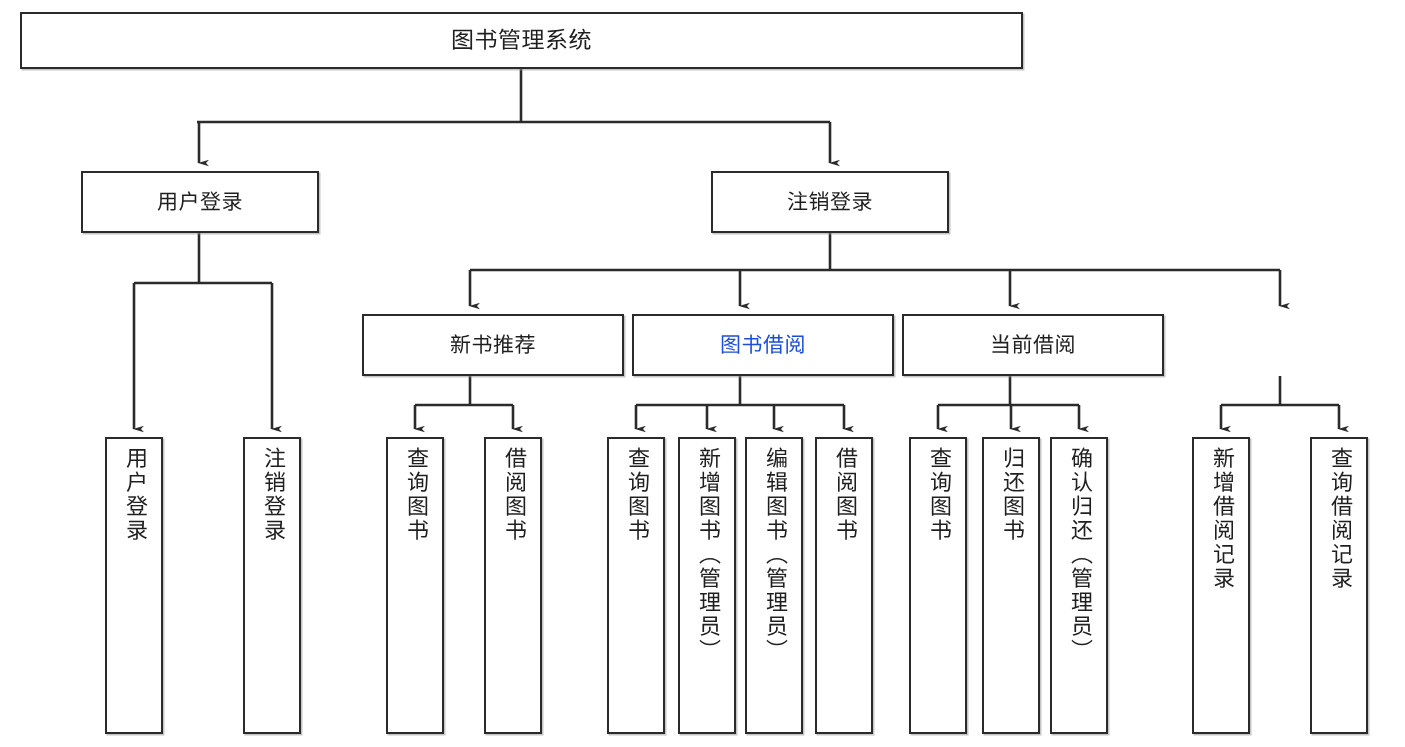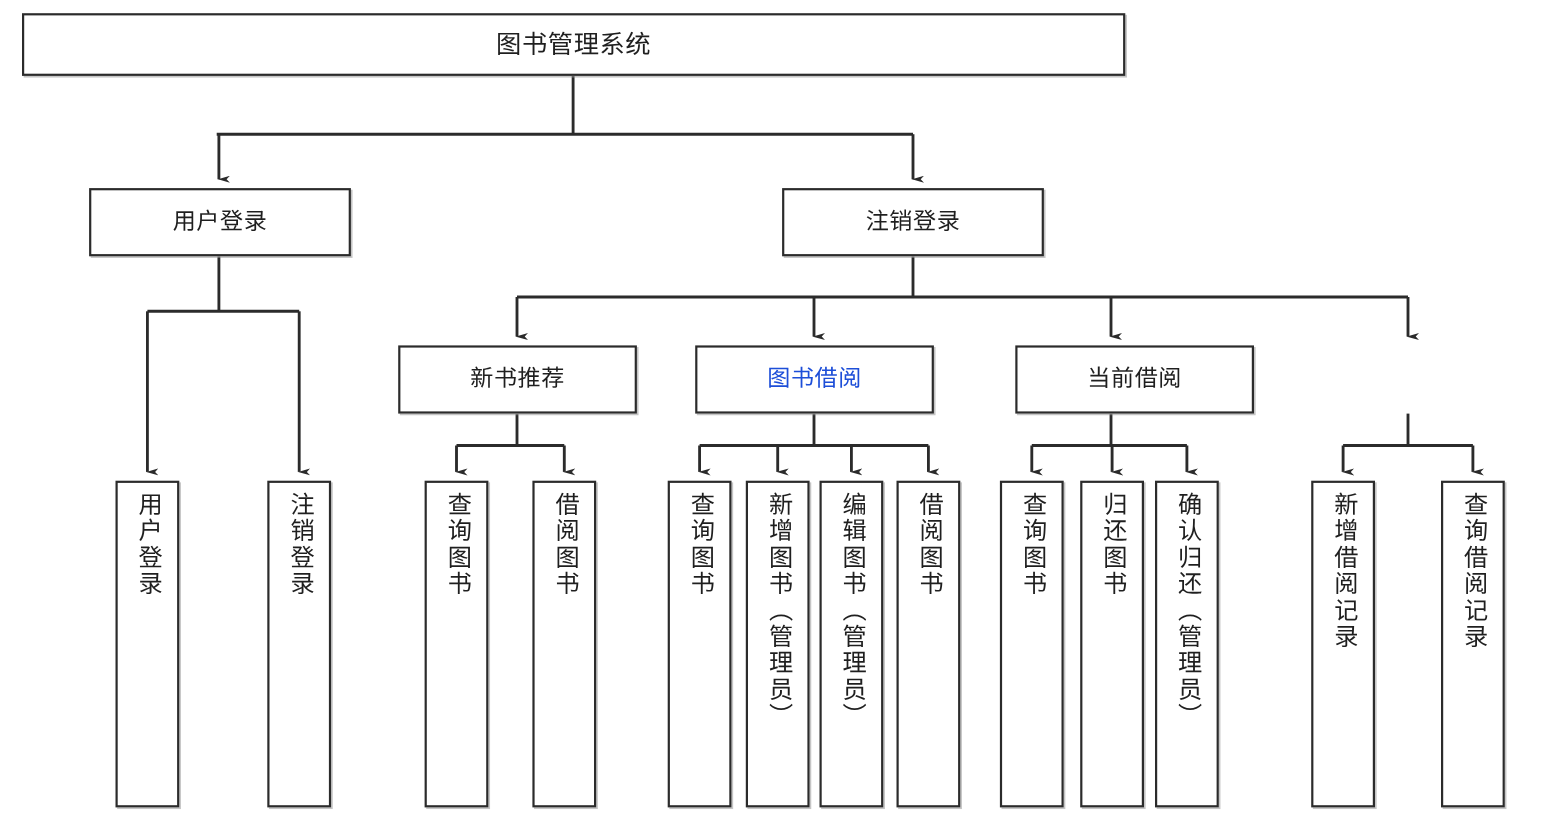--- a/index.html
+++ b/index.html
@@ -68,29 +68,29 @@
     height: 62px;
   }
   .node.level-2 .node-label {
     font-size: 21px;
   }
   .node.n-user-login   { left: 81px; }
   .node.n-book-manage  { left: 711px; }
   
   .node.level-3 {
     top: 314px;
-    width: 217px;
+    width: 262px;
     height: 62px;
   }
   .node.level-3 .node-label {
     font-size: 21px;
   }
   .node.n-new-book-rec { left: 362px; }
   .node.n-book-borrow  { left: 632px; }
-  .node.n-current-borrow { left: 902px; margin-left: 21px; }
+  .node.n-current-borrow { left: 902px; }
   .node.n-borrow-record  { left: 1172px; }
   
   .node.leaf {
     top: 437px;
     width: 58px;
     height: 297px;
     align-items: flex-start;
     padding-top: 8px;
   }
   .node.leaf .node-label {

